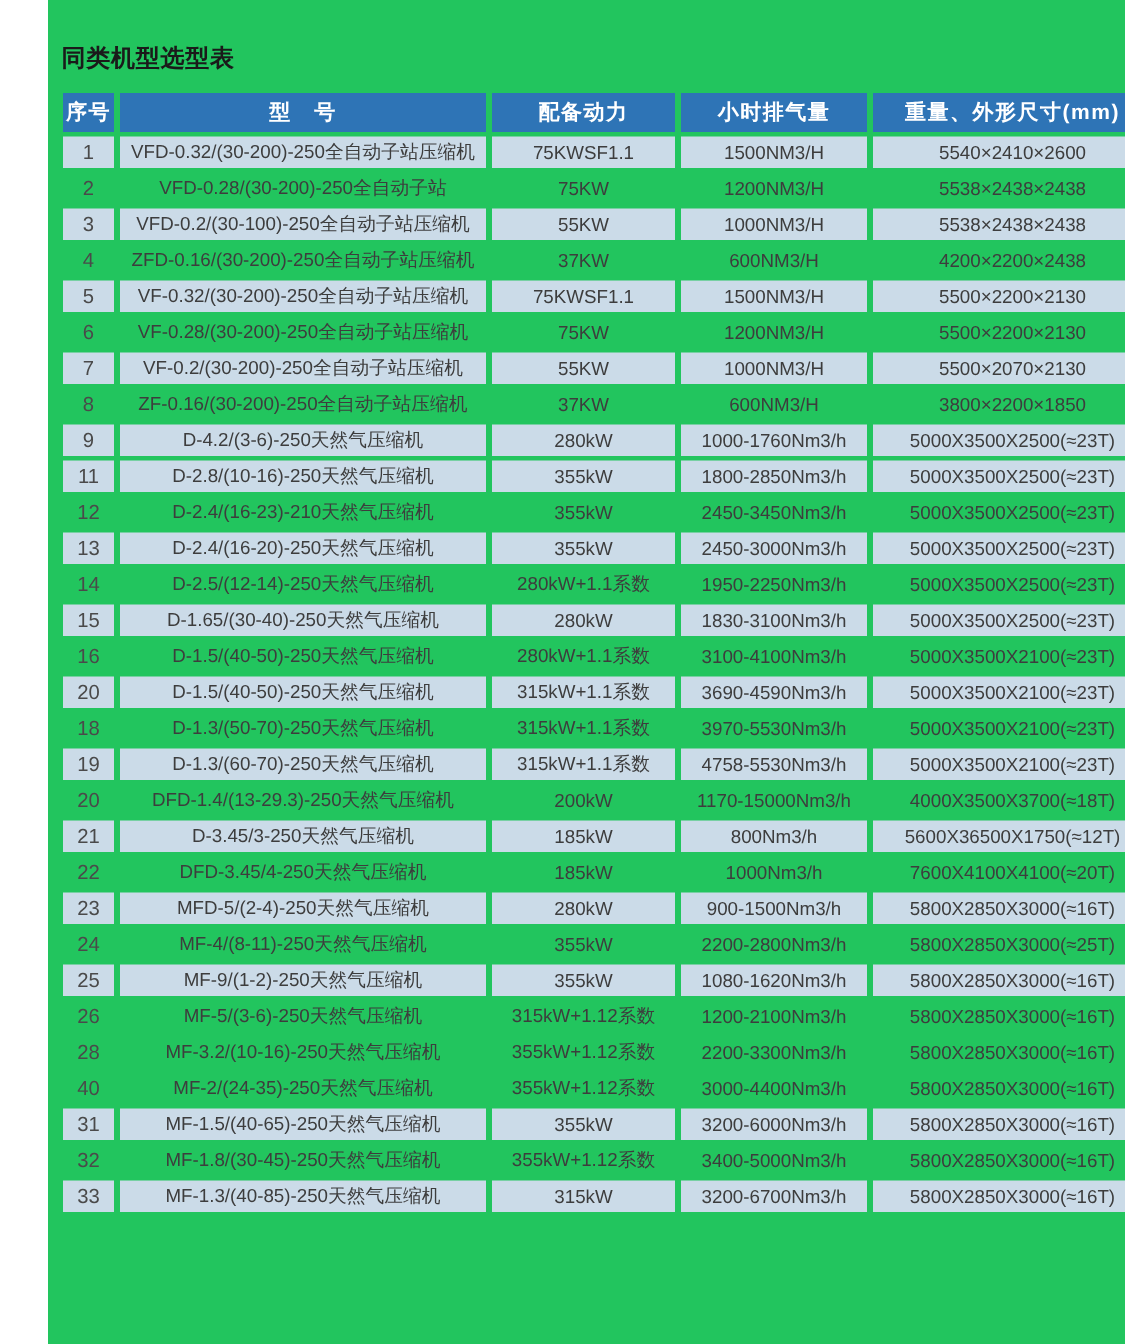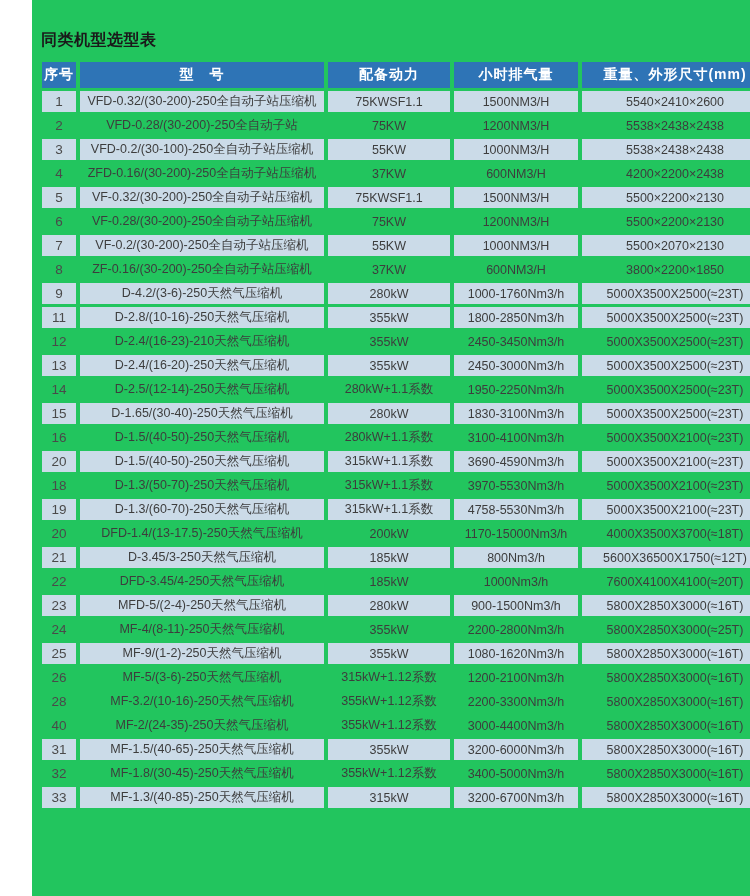--- a/index.html
+++ b/index.html
@@ -206,21 +206,21 @@
         </tr>
         <tr class="alt">
           <td class="idx">19</td>
           <td>D-1.3/(60-70)-250天然气压缩机</td>
           <td>315kW+1.1系数</td>
           <td>4758-5530Nm3/h</td>
           <td>5000X3500X2100(≈23T)</td>
         </tr>
         <tr>
           <td class="idx">20</td>
-          <td>DFD-1.4/(13-17.5)-250天然气压缩机</td>
+          <td>DFD-1.4/(13-29.3)-250天然气压缩机</td>
           <td>200kW</td>
           <td>1170-15000Nm3/h</td>
           <td>4000X3500X3700(≈18T)</td>
         </tr>
         <tr class="alt">
           <td class="idx">21</td>
           <td>D-3.45/3-250天然气压缩机</td>
           <td>185kW</td>
           <td>800Nm3/h</td>
           <td>5600X36500X1750(≈12T)</td>

